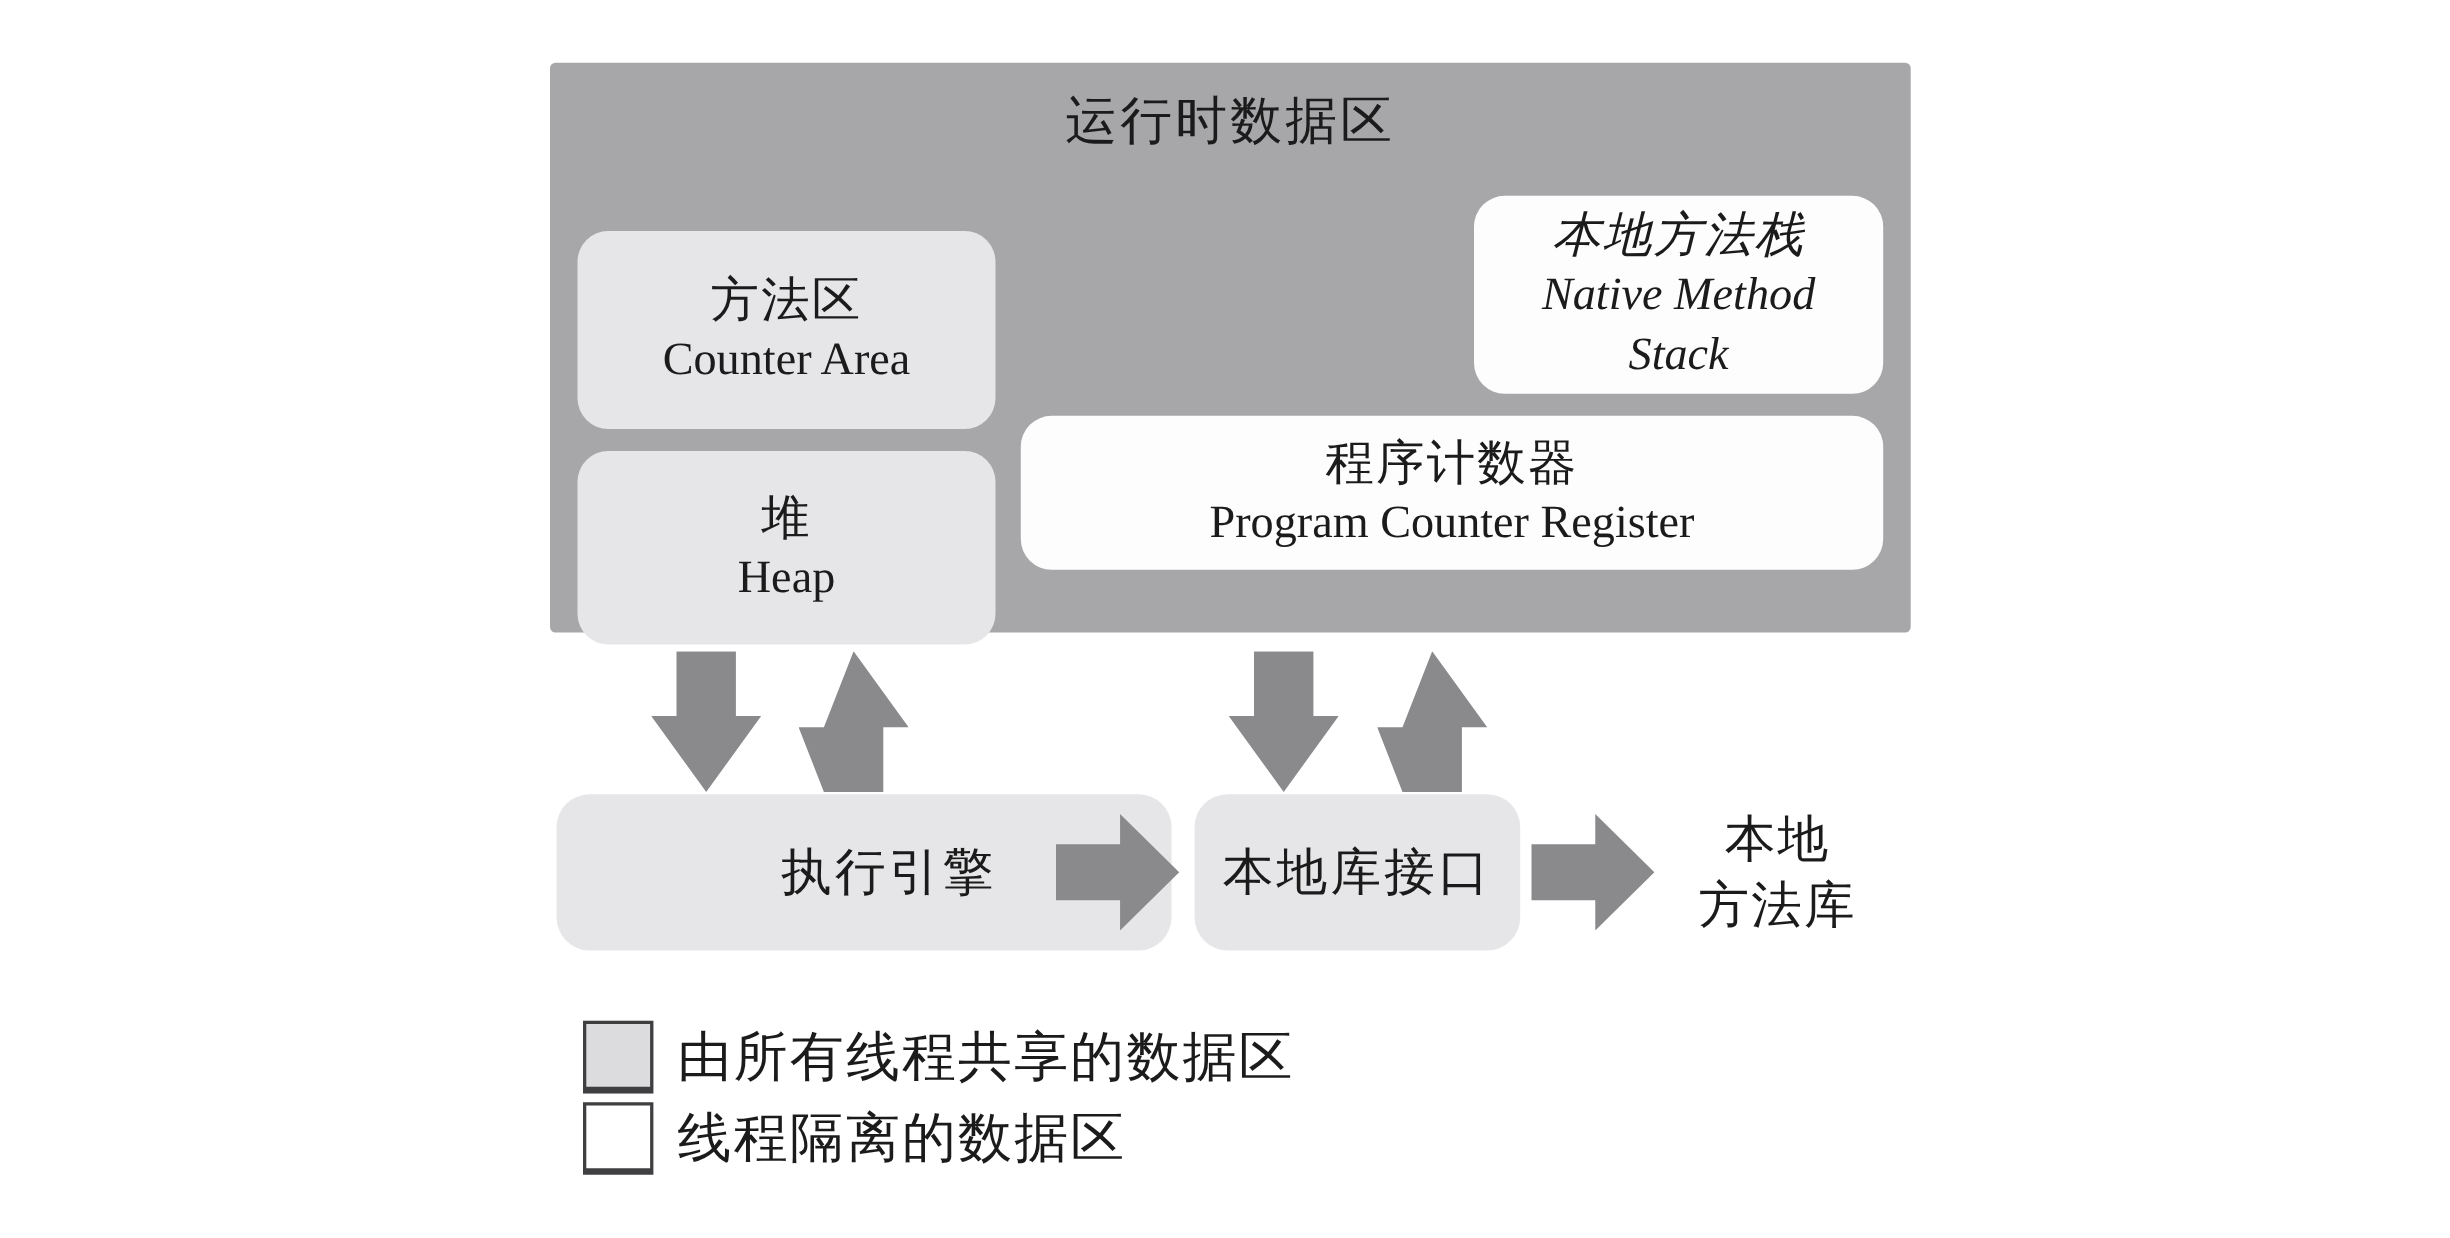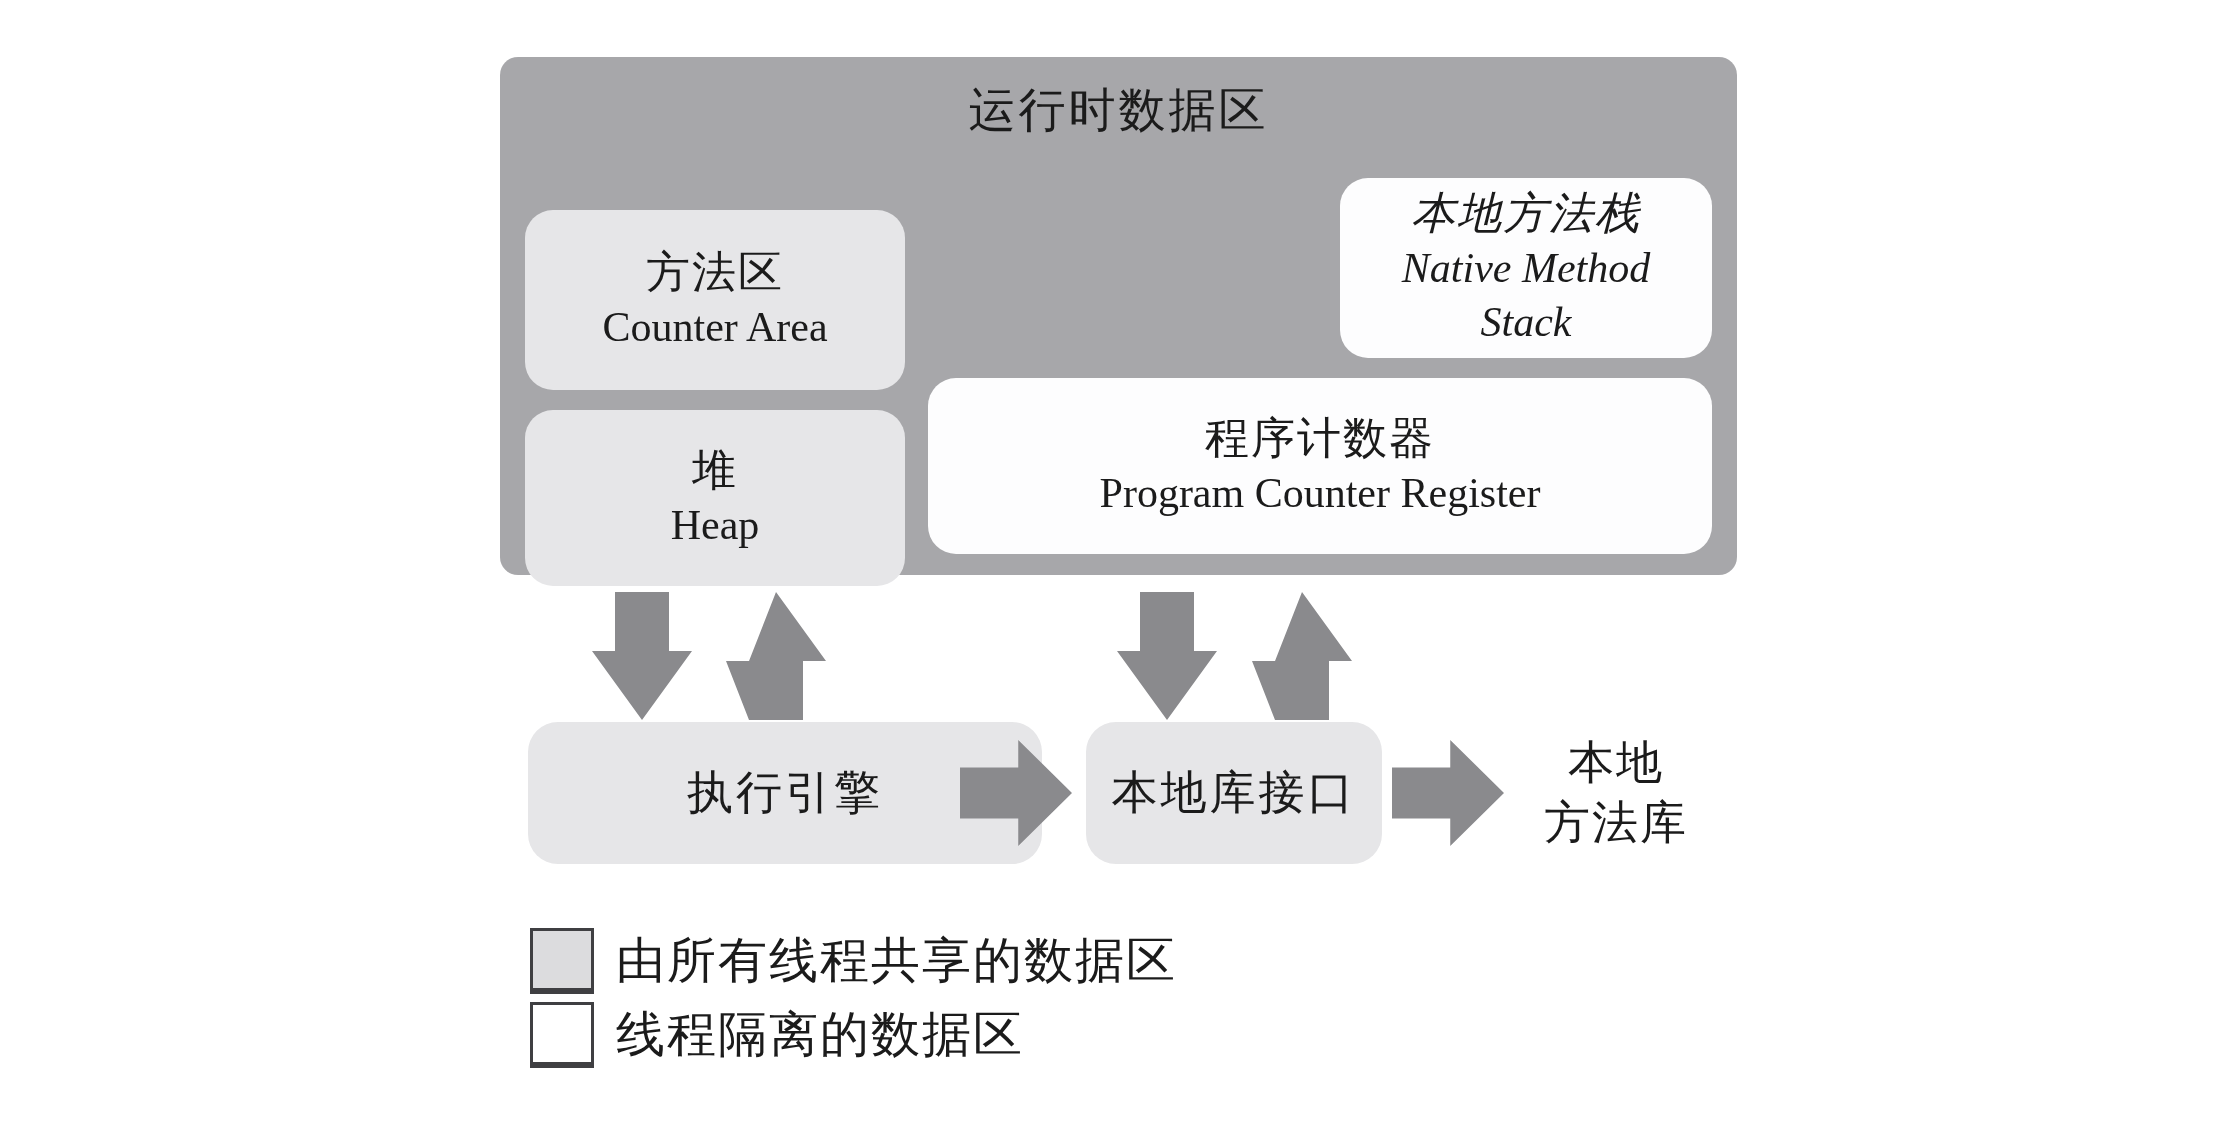--- a/index.html
+++ b/index.html
@@ -16,21 +16,21 @@
     color: var(--text, #1b1b1b);
     overflow: hidden;
   }
 
   
   .runtime-container {
     position: absolute;
     left: 500px; top: 57px;
     width: 1237px; height: 518px;
     background: var(--container-bg, #a7a7aa);
-    border-radius: 18px;
+    border-radius: 5px;
   }
   .runtime-title {
     position: absolute;
     left: 0; top: 28px;
     width: 100%;
     text-align: center;
     font-size: 47px;
     letter-spacing: 3px;
     line-height: 1.1;
   }
@@ -50,21 +50,21 @@
   }
   .area-box.shared   { background: var(--shared-box-bg, #e6e6e8); margin-top: 32px; }
   .area-box.isolated { background: var(--isolated-box-bg, #fdfdfe); }
   .zh-label { font-size: 44px; letter-spacing: 2px; }
   .en-label { font-size: 42px; }
 
   .box-method-area   { left: 25px;  top: 121px; width: 380px; height: 180px; }
   .box-vm-stack      { left: 428px; top: 121px; width: 394px; height: 180px; }
   .box-native-stack  { left: 840px; top: 121px; width: 372px; height: 180px; font-style: italic; }
   .box-heap          { left: 25px;  top: 321px; width: 380px; height: 176px; }
-  .box-pc-register   { left: 428px; top: 321px; width: 784px; height: 176px; text-align: right; }
+  .box-pc-register   { left: 428px; top: 321px; width: 784px; height: 140px; text-align: right; }
 
   
   .arrow {
     position: absolute;
     background: var(--arrow, #8a8a8d);
   }
   .arrow-down {
     width: 100px; height: 128px;
     clip-path: polygon(23% 0, 77% 0, 77% 46%, 100% 46%, 50% 100%, 0 46%, 23% 46%);
   }
@@ -89,21 +89,21 @@
     top: 722px;
     height: 142px;
     background: var(--bottom-box-bg, #e6e6e8);
     border-radius: 30px;
     display: flex;
     align-items: center;
     justify-content: center;
     font-size: 46px;
     letter-spacing: 3px;
   }
-  .box-engine           { left: 528px;  width: 514px; }
+  .box-engine           { left: 506px;  width: 514px; padding-left: 45px; }
   .box-native-interface { left: 1086px; width: 296px; }
 
   .native-library-label {
     position: absolute;
     left: 1516px; top: 722px;
     width: 200px; height: 142px;
     display: flex;
     flex-direction: column;
     align-items: center;
     justify-content: center;

